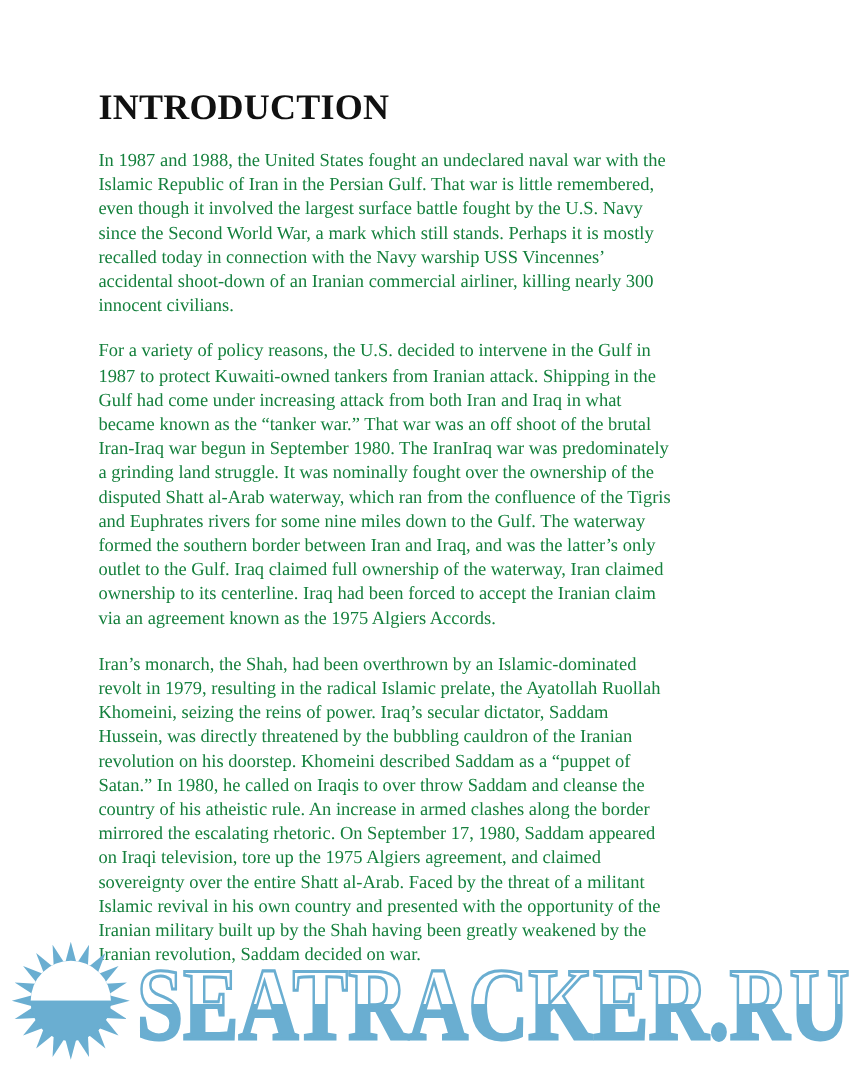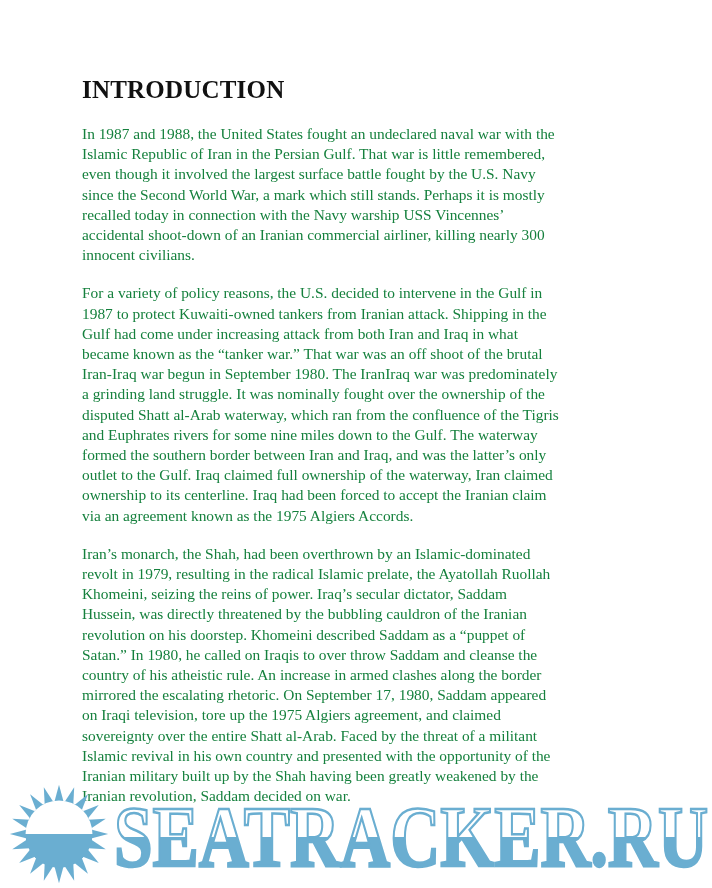--- a/index.html
+++ b/index.html
@@ -17,21 +17,21 @@
     }
     .page {
       position: absolute;
       left: 82px;
       top: 76px;
       width: 560px;
     }
     .heading {
       font-family: "Liberation Serif", "DejaVu Serif", serif;
       font-weight: bold;
-      font-size: 25px;
+      font-size: 30px;
       letter-spacing: 0.2px;
       margin: 0 0 20px 0;
       color: #111111;
       line-height: 28px;
     }
     .para {
       font-size: 15.4px;
       line-height: 20.2px;
       margin: 0 0 18px 0;
       white-space: pre-line;

